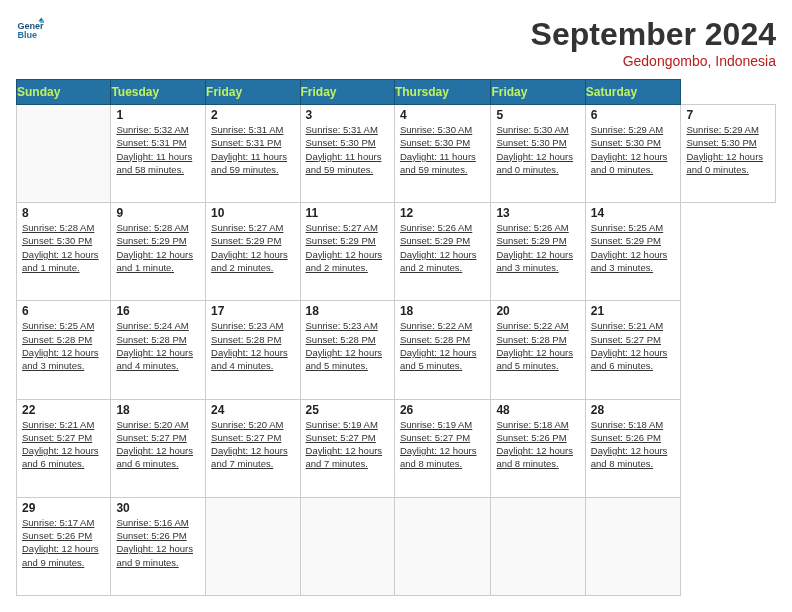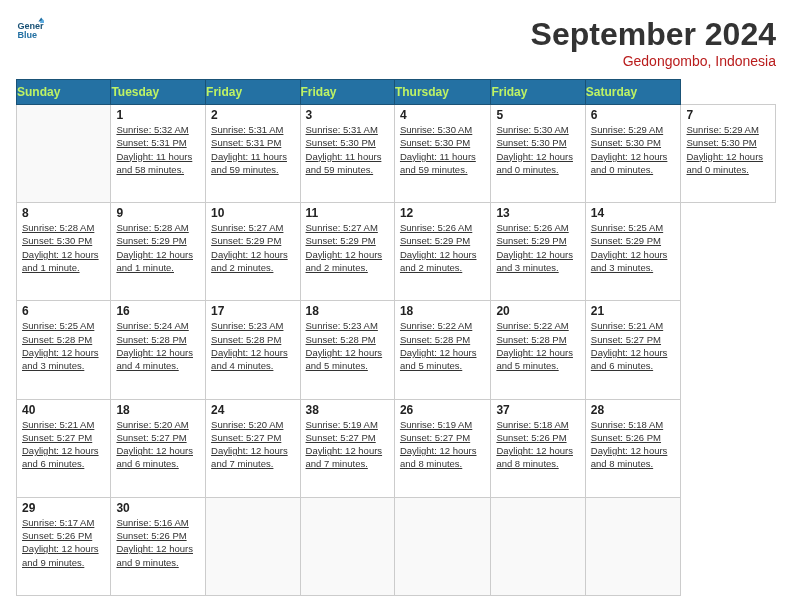--- a/index.html
+++ b/index.html
@@ -291,21 +291,21 @@
         <span class="day-num">21</span>
         <div class="day-info">
           <div>Sunrise: 5:21 AM</div>
           <div>Sunset: 5:27 PM</div>
           <div>Daylight: 12 hours and 6 minutes.</div>
         </div>
       </td>
         </tr>
         <tr>
           <td>
-        <span class="day-num">40</span>
+        <span class="day-num">22</span>
         <div class="day-info">
           <div>Sunrise: 5:21 AM</div>
           <div>Sunset: 5:27 PM</div>
           <div>Daylight: 12 hours and 6 minutes.</div>
         </div>
       </td>
           <td>
         <span class="day-num">18</span>
         <div class="day-info">
           <div>Sunrise: 5:20 AM</div>
@@ -315,37 +315,37 @@
       </td>
           <td>
         <span class="day-num">24</span>
         <div class="day-info">
           <div>Sunrise: 5:20 AM</div>
           <div>Sunset: 5:27 PM</div>
           <div>Daylight: 12 hours and 7 minutes.</div>
         </div>
       </td>
           <td>
-        <span class="day-num">38</span>
+        <span class="day-num">25</span>
         <div class="day-info">
           <div>Sunrise: 5:19 AM</div>
           <div>Sunset: 5:27 PM</div>
           <div>Daylight: 12 hours and 7 minutes.</div>
         </div>
       </td>
           <td>
         <span class="day-num">26</span>
         <div class="day-info">
           <div>Sunrise: 5:19 AM</div>
           <div>Sunset: 5:27 PM</div>
           <div>Daylight: 12 hours and 8 minutes.</div>
         </div>
       </td>
           <td>
-        <span class="day-num">37</span>
+        <span class="day-num">48</span>
         <div class="day-info">
           <div>Sunrise: 5:18 AM</div>
           <div>Sunset: 5:26 PM</div>
           <div>Daylight: 12 hours and 8 minutes.</div>
         </div>
       </td>
           <td>
         <span class="day-num">28</span>
         <div class="day-info">
           <div>Sunrise: 5:18 AM</div>

